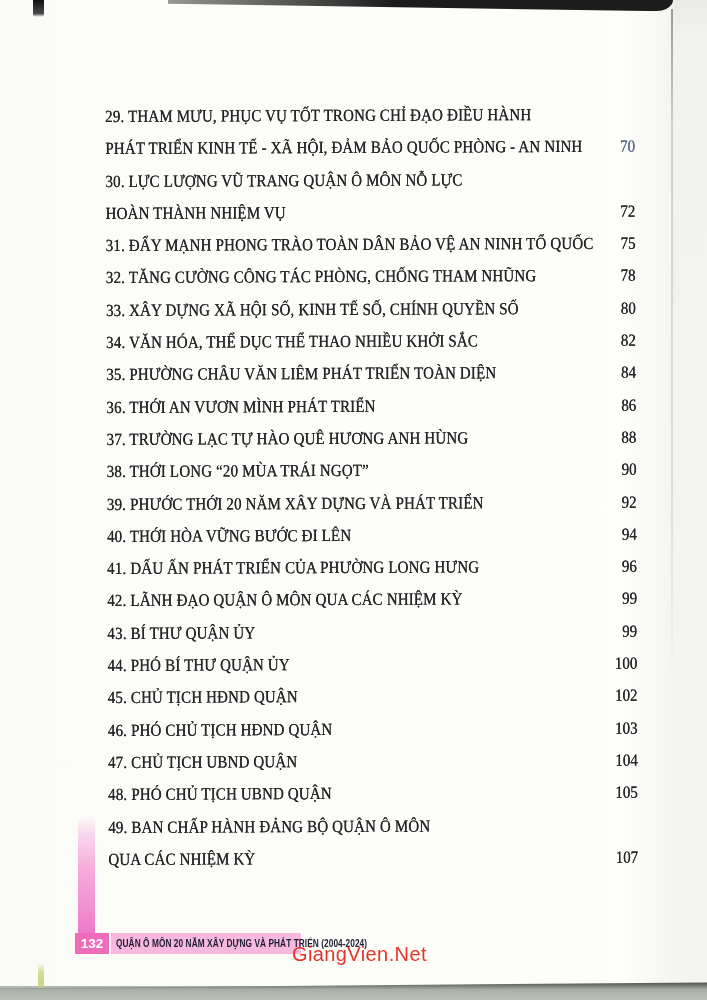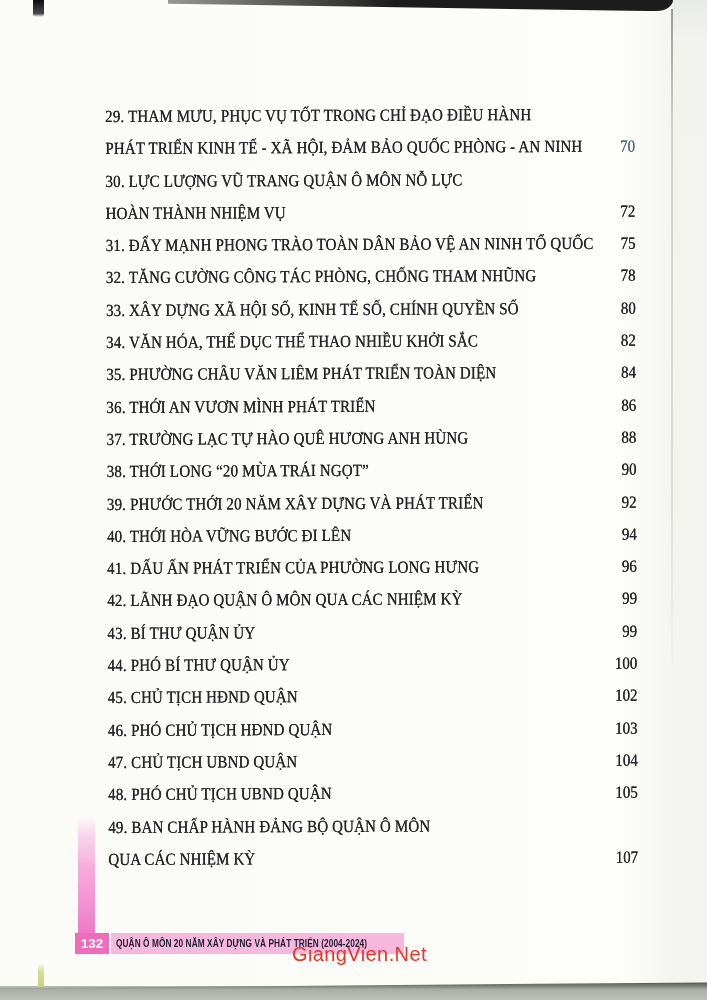--- a/index.html
+++ b/index.html
@@ -63,21 +63,21 @@
   
   .pink-bar{
     position:absolute;left:78px;top:817px;width:17px;height:118px;
     background:linear-gradient(to bottom,
       rgba(246,188,228,0) 0%,rgba(246,188,228,.55) 14%,
       #f6aadb 45%,#f191d1 75%,var(--pink-bar-strong,#ee77c6) 100%);
     filter:blur(.4px);
   }
   
   .footer-band{
-    position:absolute;left:75px;top:933px;height:21px;width:329px;
+    position:absolute;left:75px;top:933px;height:21px;width:226px;
     display:flex;align-items:stretch;
     background:var(--pink-band,#f6b9dd);
   }
   .footer-badge{
     width:34px;flex:0 0 34px;
     background:var(--pink-badge,#ee6cba);
     border-right:2px solid #fff;
     color:var(--badge-text,#ffffff);
     font-family:"Liberation Sans",sans-serif;font-weight:bold;font-size:13.5px;
     display:flex;align-items:center;justify-content:center;

